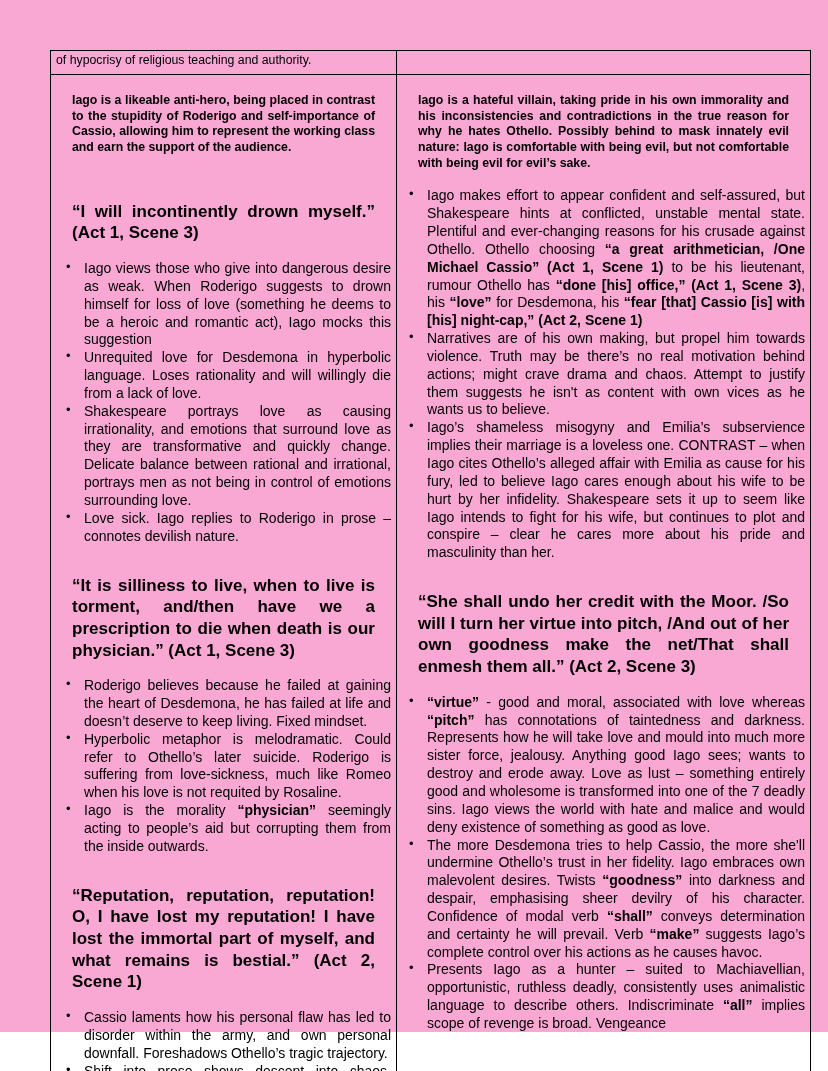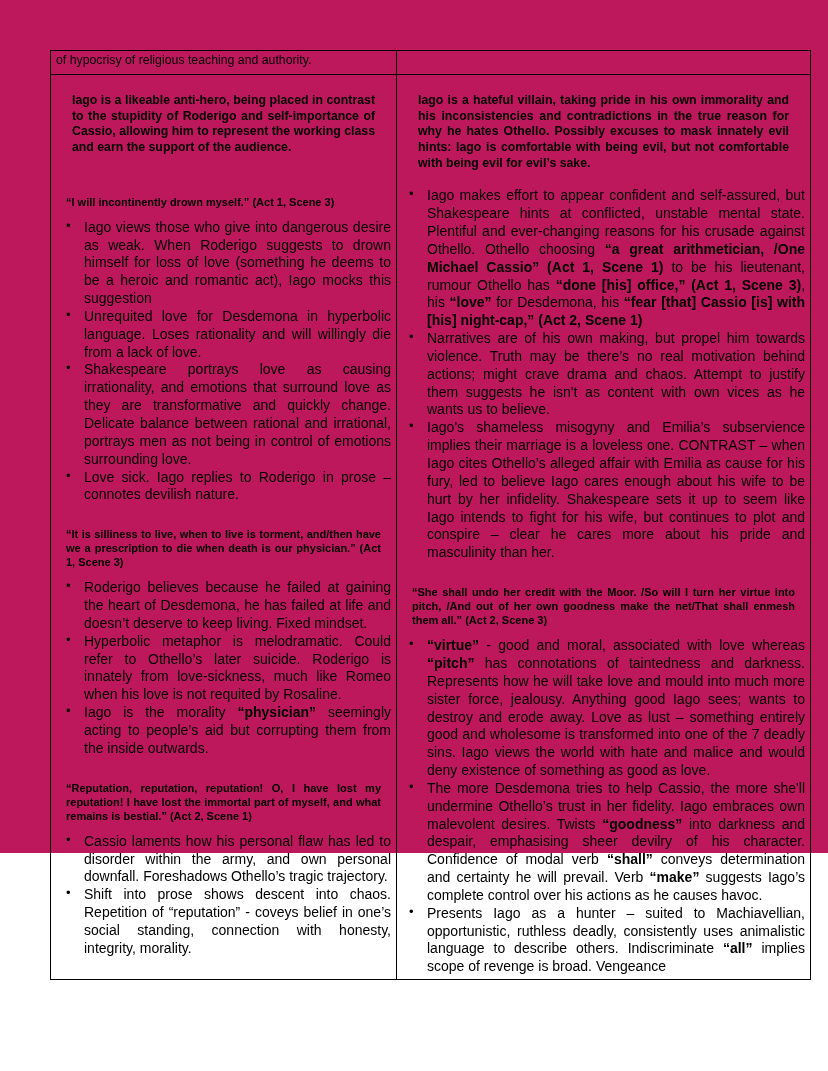--- a/index.html
+++ b/index.html
@@ -10,22 +10,22 @@
   body {
     width: 828px;
     height: 1071px;
     font-family: "Liberation Sans", sans-serif;
     color: #000000;
     overflow: hidden;
   }
   .page {
     position: relative;
     width: 828px;
-    height: 853px;
-    background: #be185d;
+    height: 1032px;
+    background: #f9a8d4;
     box-sizing: border-box;
   }
   .doc-table {
     position: absolute;
     left: 50px;
     top: 50px;
     width: 738px;
     border-collapse: collapse;
     table-layout: fixed;
   }
@@ -45,25 +45,25 @@
     text-justify: inter-word;
   }
   .hdr {
     font-size: 12.3px;
     line-height: 1.275;
     text-align: justify;
     font-weight: bold;
     margin: 16px;
   }
   .quote {
-    font-size: 11px;
+    font-size: 17px;
     line-height: 1.275;
     text-align: justify;
     font-weight: bold;
-    margin: 10px;
+    margin: 16px;
   }
   .spacer {
     height: 13px;
     font-size: 1px;
     line-height: 13px;
   }
   ul.bullets {
     margin: 0;
     padding: 0;
     list-style: none;
@@ -122,37 +122,37 @@
             <li>Unrequited love for Desdemona in hyperbolic language. Loses rationality and will willingly die from a lack of love.</li>
             <li>Shakespeare portrays love as causing irrationality, and emotions that surround love as they are transformative and quickly change. Delicate balance between rational and irrational, portrays men as not being in control of emotions surrounding love.</li>
             <li>Love sick. Iago replies to Roderigo in prose – connotes devilish nature.</li>
           </ul>
 
           <div class="spacer"></div>
 
           <p class="quote">“It is silliness to live, when to live is torment, and/then have we a prescription to die when death is our physician.” (Act 1, Scene 3)</p>
           <ul class="bullets">
             <li>Roderigo believes because he failed at gaining the heart of Desdemona, he has failed at life and doesn’t deserve to keep living. Fixed mindset.</li>
-            <li>Hyperbolic metaphor is melodramatic. Could refer to Othello’s later suicide. Roderigo is innately from love-sickness, much like Romeo when his love is not requited by Rosaline.</li>
+            <li>Hyperbolic metaphor is melodramatic. Could refer to Othello’s later suicide. Roderigo is suffering from love-sickness, much like Romeo when his love is not requited by Rosaline.</li>
             <li><span>Iago is the morality </span><b>“physician”</b><span> seemingly acting to people’s aid but corrupting them from the inside outwards.</span></li>
           </ul>
 
           <div class="spacer"></div>
 
           <p class="quote">“Reputation, reputation, reputation! O, I have lost my reputation! I have lost the immortal part of myself, and what remains is bestial.” (Act 2, Scene 1)</p>
           <ul class="bullets">
             <li>Cassio laments how his personal flaw has led to disorder within the army, and own personal downfall. Foreshadows Othello’s tragic trajectory.</li>
             <li>Shift into prose shows descent into chaos. Repetition of “reputation” - coveys belief in one’s social standing, connection with honesty, integrity, morality.</li>
           </ul>
 
         </td>
 
         <td class="col-right">
 
-          <p class="hdr">Iago is a hateful villain, taking pride in his own immorality and his inconsistencies and contradictions in the true reason for why he hates Othello. Possibly excuses to mask innately evil hints: Iago is comfortable with being evil, but not comfortable with being evil for evil’s sake.</p>
+          <p class="hdr">Iago is a hateful villain, taking pride in his own immorality and his inconsistencies and contradictions in the true reason for why he hates Othello. Possibly behind to mask innately evil nature: Iago is comfortable with being evil, but not comfortable with being evil for evil’s sake.</p>
 
           <ul class="bullets right-col">
             <li><span>Iago makes effort to appear confident and self-assured, but Shakespeare hints at conflicted, unstable mental state. Plentiful and ever-changing reasons for his crusade against Othello. Othello choosing </span><b>“a great arithmetician, /One Michael Cassio” (Act 1, Scene 1)</b><span> to be his lieutenant, rumour Othello has </span><b>“done [his] office,” (Act 1, Scene 3)</b><span>, his </span><b>“love”</b><span> for Desdemona, his </span><b>“fear [that] Cassio [is] with [his] night-cap,” (Act 2, Scene 1)</b></li>
             <li>Narratives are of his own making, but propel him towards violence. Truth may be there’s no real motivation behind actions; might crave drama and chaos. Attempt to justify them suggests he isn't as content with own vices as he wants us to believe.</li>
             <li>Iago’s shameless misogyny and Emilia’s subservience implies their marriage is a loveless one. CONTRAST – when Iago cites Othello’s alleged affair with Emilia as cause for his fury, led to believe Iago cares enough about his wife to be hurt by her infidelity. Shakespeare sets it up to seem like Iago intends to fight for his wife, but continues to plot and conspire – clear he cares more about his pride and masculinity than her.</li>
           </ul>
 
           <div class="spacer"></div>
 
           <p class="quote">“She shall undo her credit with the Moor. /So will I turn her virtue into pitch, /And out of her own goodness make the net/That shall enmesh them all.” (Act 2, Scene 3)</p>

